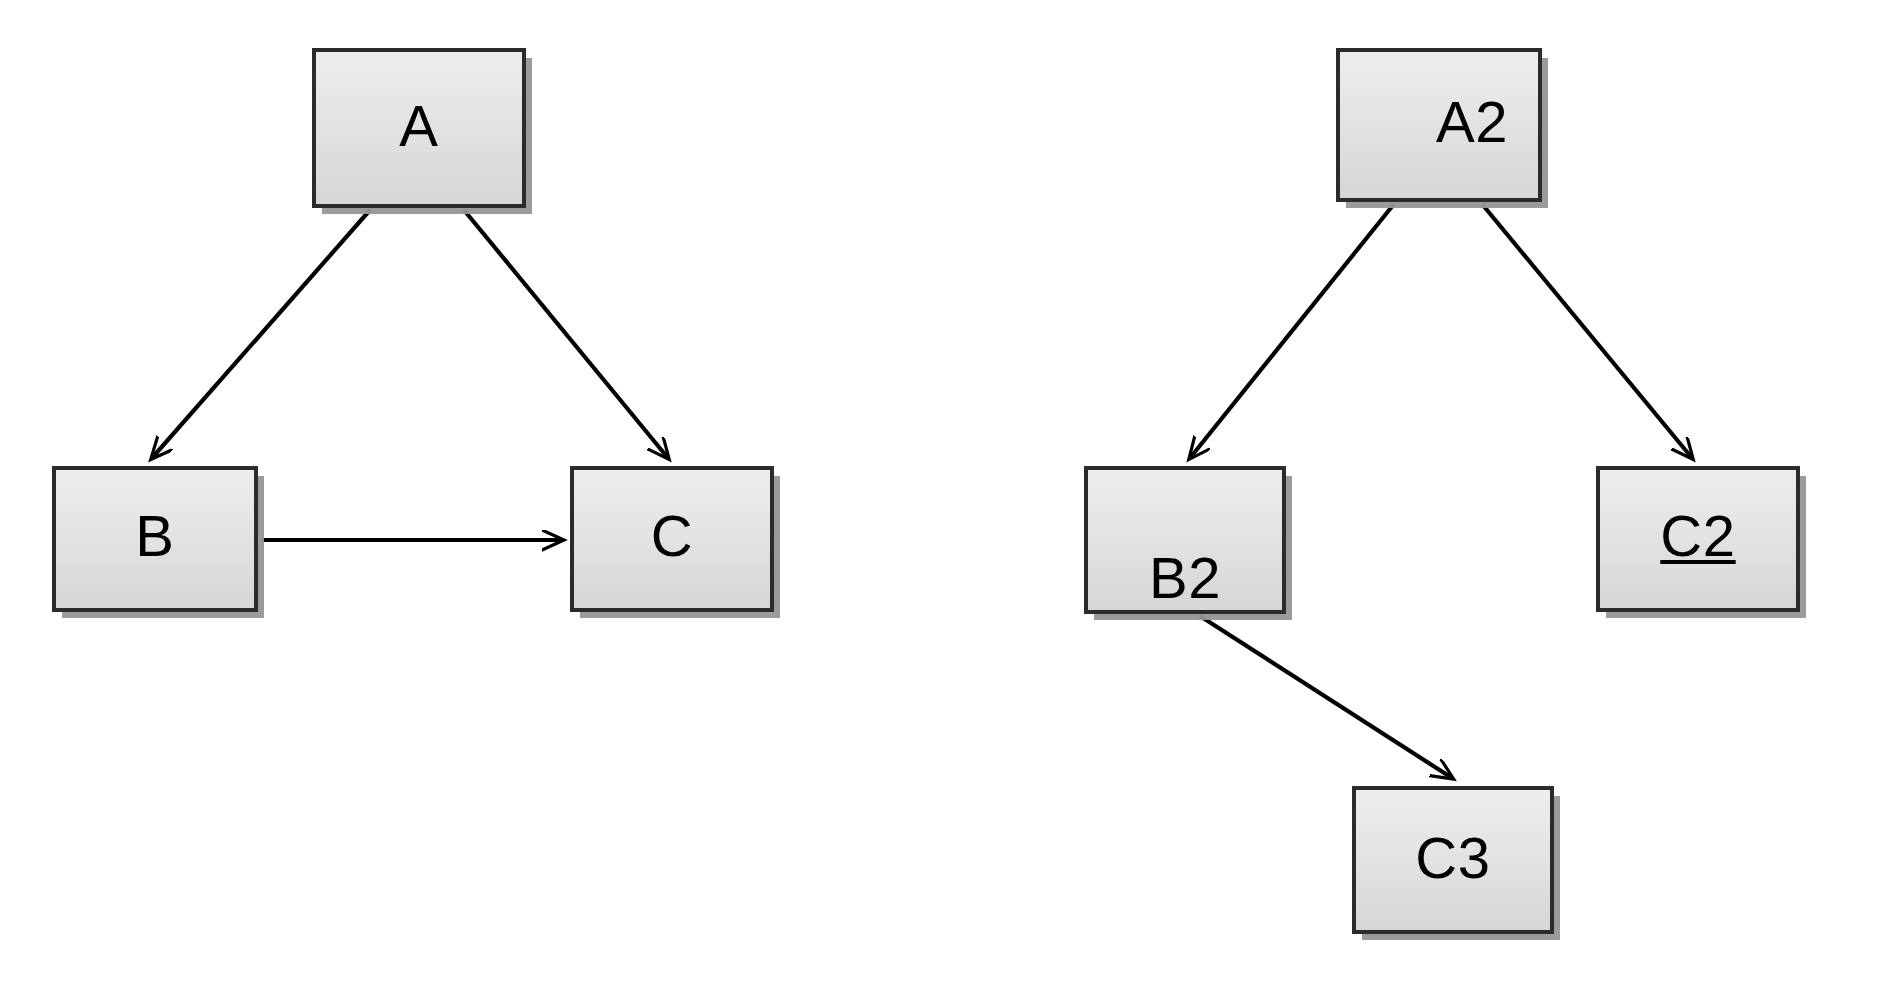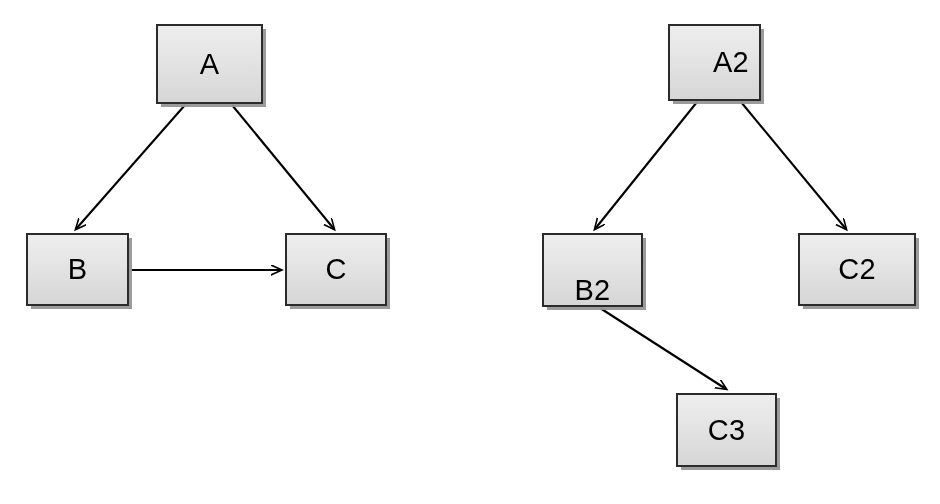--- a/index.html
+++ b/index.html
@@ -68,26 +68,26 @@
   <div class="node" style="left: 156px; top: 24px; width: 107px; height: 80px;">
     <span class="node-label">A</span>
   </div>
   <div class="node" style="left: 26px; top: 233px; width: 103px; height: 73px;">
     <span class="node-label">B</span>
   </div>
   <div class="node" style="left: 285px; top: 233px; width: 102px; height: 73px;">
     <span class="node-label">C</span>
   </div>
 
-  <div class="node" style="left: 668px; top: 24px; width: 93px; height: 77px; padding-left: 33px;">
+  <div class="node" style="left: 668px; top: 24px; width: 103px; height: 77px; padding-left: 33px;">
     <span class="node-label">A2</span>
   </div>
   <div class="node" style="left: 542px; top: 233px; width: 101px; height: 74px; align-items: flex-end;">
     <span class="node-label">B2</span>
   </div>
-  <div class="node" style="left: 798px; top: 233px; width: 118px; height: 73px;">
+  <div class="node" style="left: 798px; top: 233px; width: 102px; height: 73px; text-decoration: underline;">
     <span class="node-label">C2</span>
   </div>
   <div class="node" style="left: 676px; top: 393px; width: 101px; height: 74px;">
     <span class="node-label">C3</span>
   </div>
 
 </div>
 
 </body></html>

